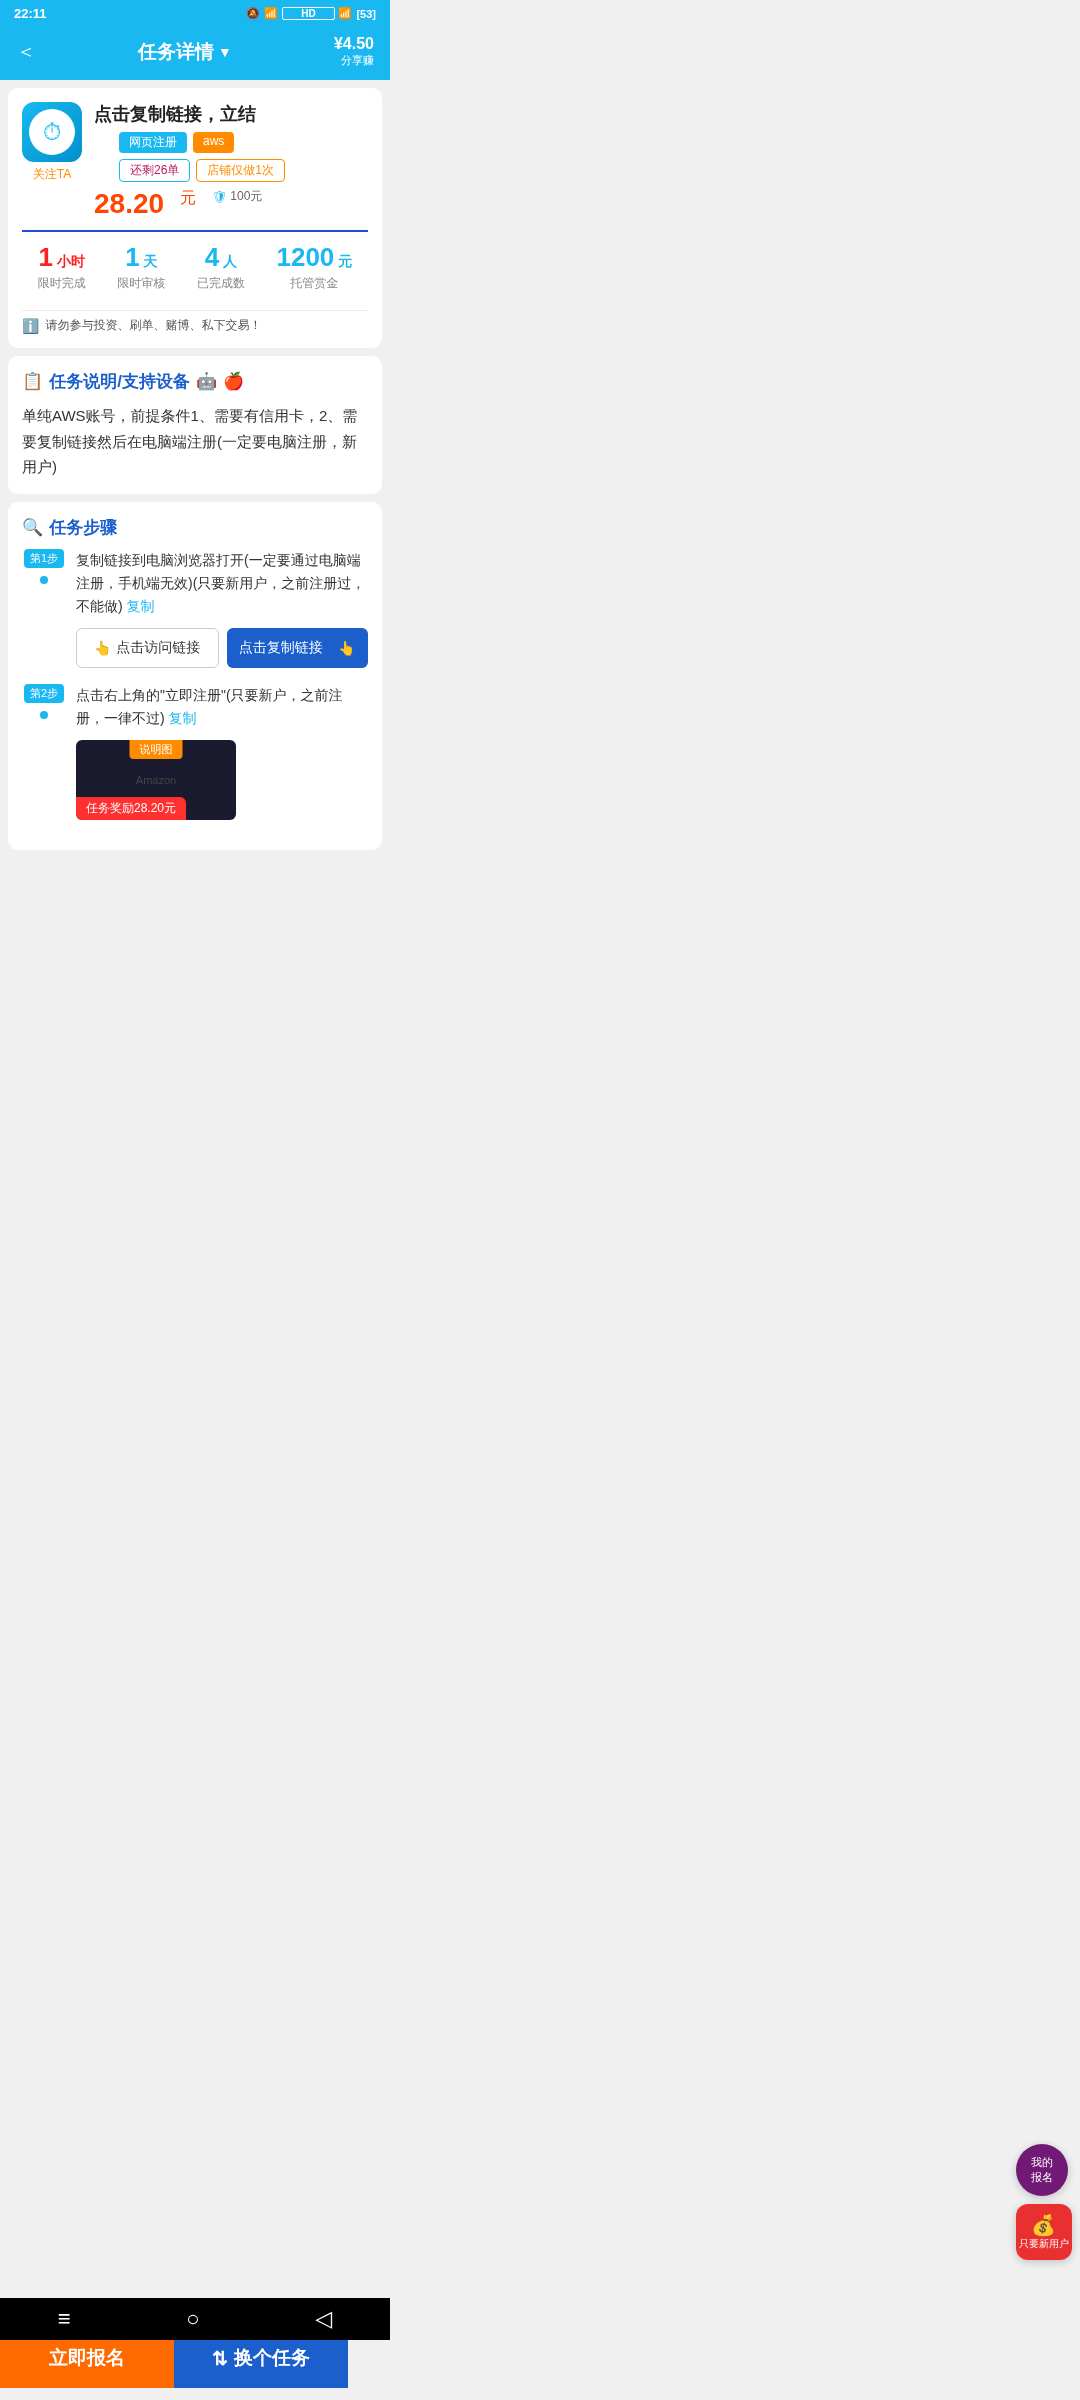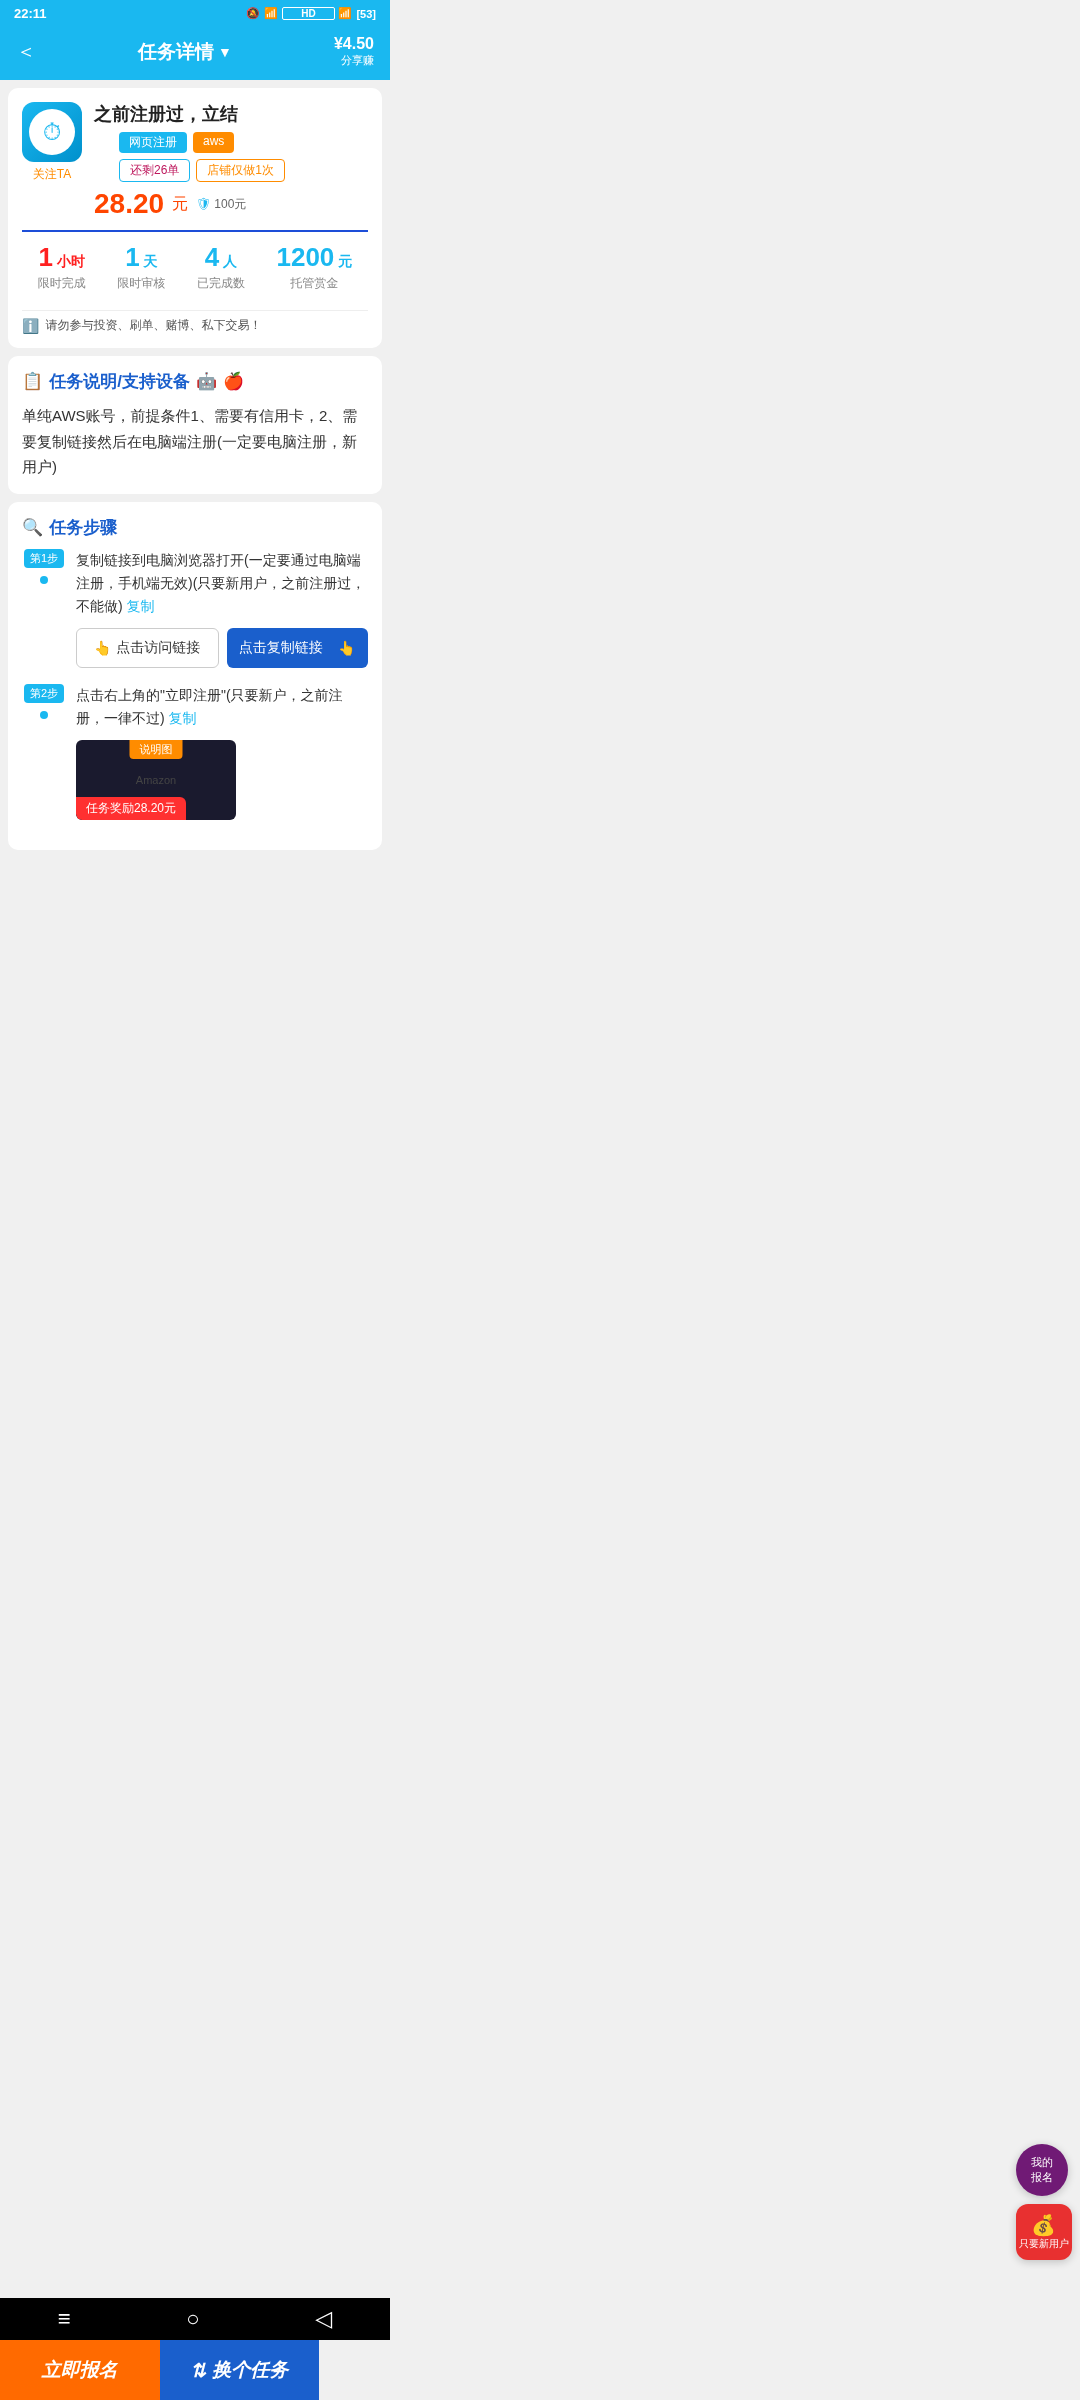--- a/index.html
+++ b/index.html
@@ -149,22 +149,22 @@
       color: #be185d;
       border: 1px solid #1ab8f0;
     }
     .tag-outline-orange {
       background: white;
       color: #ff8c00;
       border: 1px solid #ff8c00;
     }
     .task-price-row {
       display: flex;
-      align-items: center;
-      gap: 8px;
+      align-items: flex-start;
+      gap: 16px;
     }
     .price-main {
       font-size: 28px;
       font-weight: bold;
       color: #ff4500;
     }
     .price-unit {
       font-size: 16px;
       color: #ff4500;
     }
@@ -368,26 +368,25 @@
       text-align: center;
       cursor: pointer;
       box-shadow: 0 2px 8px rgba(0,0,0,0.2);
     }
     .float-btn-orange { background: #701a75; }
     .float-btn-red { background: #e83030; }
 
     
     .bottom-bar {
       position: fixed;
-      bottom: 0;
+      bottom: 12px;
       left: 0;
-      width: 319px;
+      width: 348px;
       display: flex;
       height: 60px;
-      font-style: italic;
     }
     .bottom-btn {
       flex: 1;
       display: flex;
       align-items: center;
       justify-content: center;
       font-size: 19px;
       font-weight: bold;
       color: white;
       cursor: pointer;
@@ -450,21 +449,21 @@
     <div class="task-header">
       <div class="task-logo-col">
         <div class="task-logo">
           <div class="task-logo-inner">
             <span style="font-size:24px;color:#1ab8f0;">⏱</span>
           </div>
         </div>
         <div class="follow-ta">关注TA</div>
       </div>
       <div class="task-info">
-        <div class="task-title">之前注册过，立结</div>
+        <div class="task-title">点击复制链接，立结</div>
         <div class="task-tags">
           <span class="tag tag-blue">网页注册</span>
           <span class="tag tag-orange">aws</span>
         </div>
         <div class="task-tags">
           <span class="tag tag-outline-blue">还剩26单</span>
           <span class="tag tag-outline-orange">店铺仅做1次</span>
         </div>
         <div class="task-price-row">
           <span class="price-main">28.20</span>

